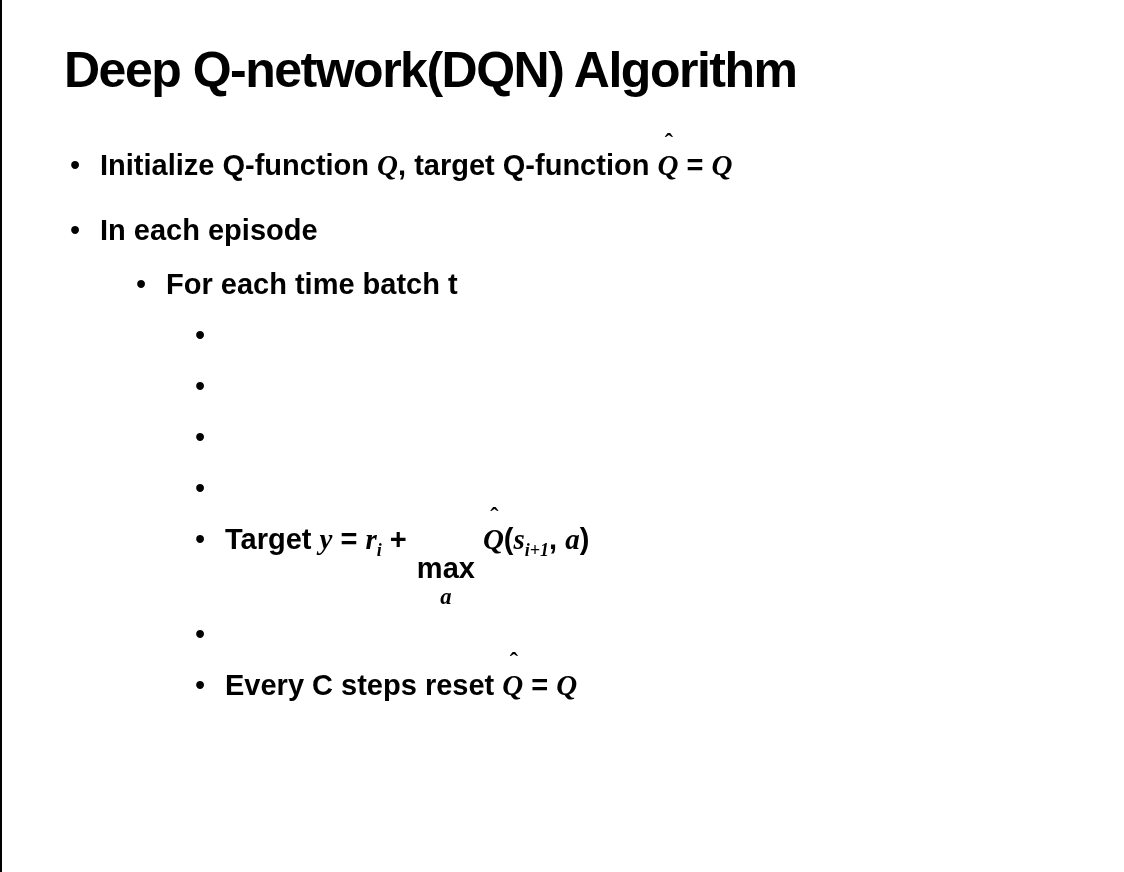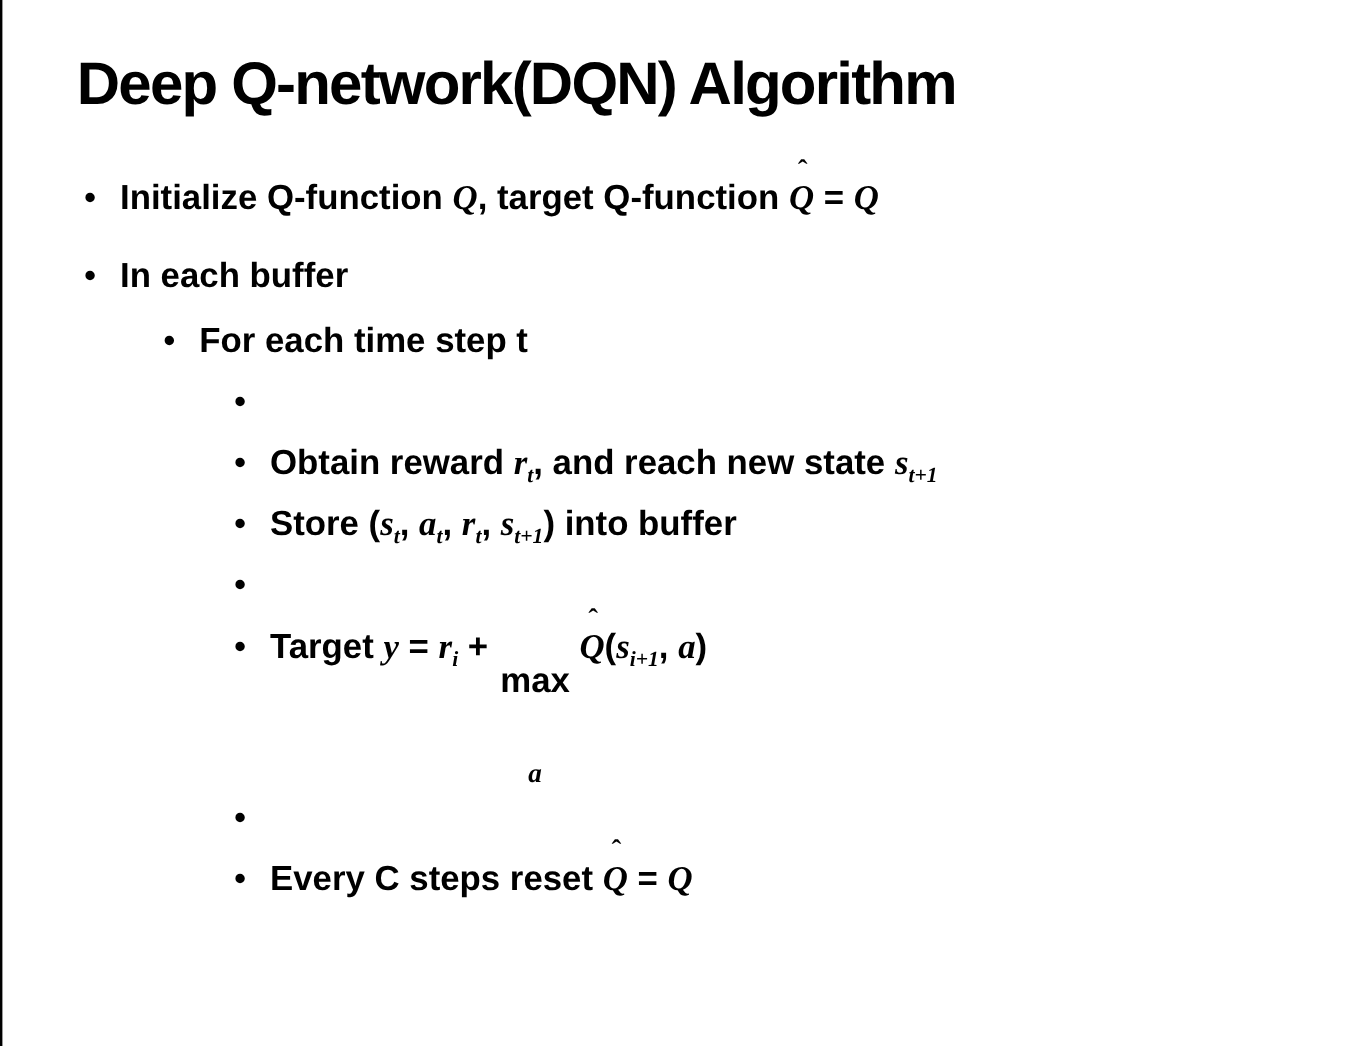--- a/index.html
+++ b/index.html
@@ -71,21 +71,20 @@
     font-size: 0.85em;
     line-height: 1;
   }
   .understack {
     display: inline-flex;
     flex-direction: column;
     align-items: center;
     vertical-align: -1.0em;
     line-height: 1;
     margin: 0 8px 0 2px;
-    gap: 48px;
   }
   .understack .utop {
     font-family: "Liberation Sans", sans-serif;
   }
   .understack .ubottom {
     font-family: "Liberation Serif", "DejaVu Serif", serif;
     font-style: italic;
     font-size: 0.78em;
     margin-top: 3px;
   }
@@ -95,36 +94,34 @@
 
 <div class="slide">
   <h1 class="title">Deep Q-network(DQN) Algorithm</h1>
   <div class="bullets" id="bullets">
       <div class="item lvl1">
         <span class="bullet">•</span>
         <div class="content">Initialize Q-function <span class="mvar"><i class="math">Q</i></span>, target Q-function <span class="mvar"><span class="hatmark">ˆ</span><i class="math">Q</i></span> = <span class="mvar"><i class="math">Q</i></span></div>
       </div>
       <div class="item lvl1">
         <span class="bullet">•</span>
-        <div class="content">In each buffer</div>
+        <div class="content">In each episode</div>
       </div>
       <div class="item lvl2">
         <span class="bullet">•</span>
-        <div class="content">For each time step t</div>
+        <div class="content">For each time batch t</div>
       </div>
       <div class="item lvl3">
         <span class="bullet">•</span>
       </div>
       <div class="item lvl3">
         <span class="bullet">•</span>
-        <div class="content">Obtain reward <span class="mvar"><i class="math">r</i><sub class="msub">t</sub></span>, and reach new state <span class="mvar"><i class="math">s</i><sub class="msub">t+1</sub></span></div>
       </div>
       <div class="item lvl3">
         <span class="bullet">•</span>
-        <div class="content">Store (<span class="mvar"><i class="math">s</i><sub class="msub">t</sub></span>, <span class="mvar"><i class="math">a</i><sub class="msub">t</sub></span>, <span class="mvar"><i class="math">r</i><sub class="msub">t</sub></span>, <span class="mvar"><i class="math">s</i><sub class="msub">t+1</sub></span>) into buffer</div>
       </div>
       <div class="item lvl3">
         <span class="bullet">•</span>
       </div>
       <div class="item lvl3">
         <span class="bullet">•</span>
         <div class="content">Target <span class="mvar"><i class="math">y</i></span> = <span class="mvar"><i class="math">r</i><sub class="msub">i</sub></span> + <span class="understack">
             <span class="utop">max</span>
             <span class="ubottom">a</span>
           </span><span class="mvar"><span class="hatmark">ˆ</span><i class="math">Q</i></span>(<span class="mvar"><i class="math">s</i><sub class="msub">i+1</sub></span>, <span class="mvar"><i class="math">a</i></span>)</div>

